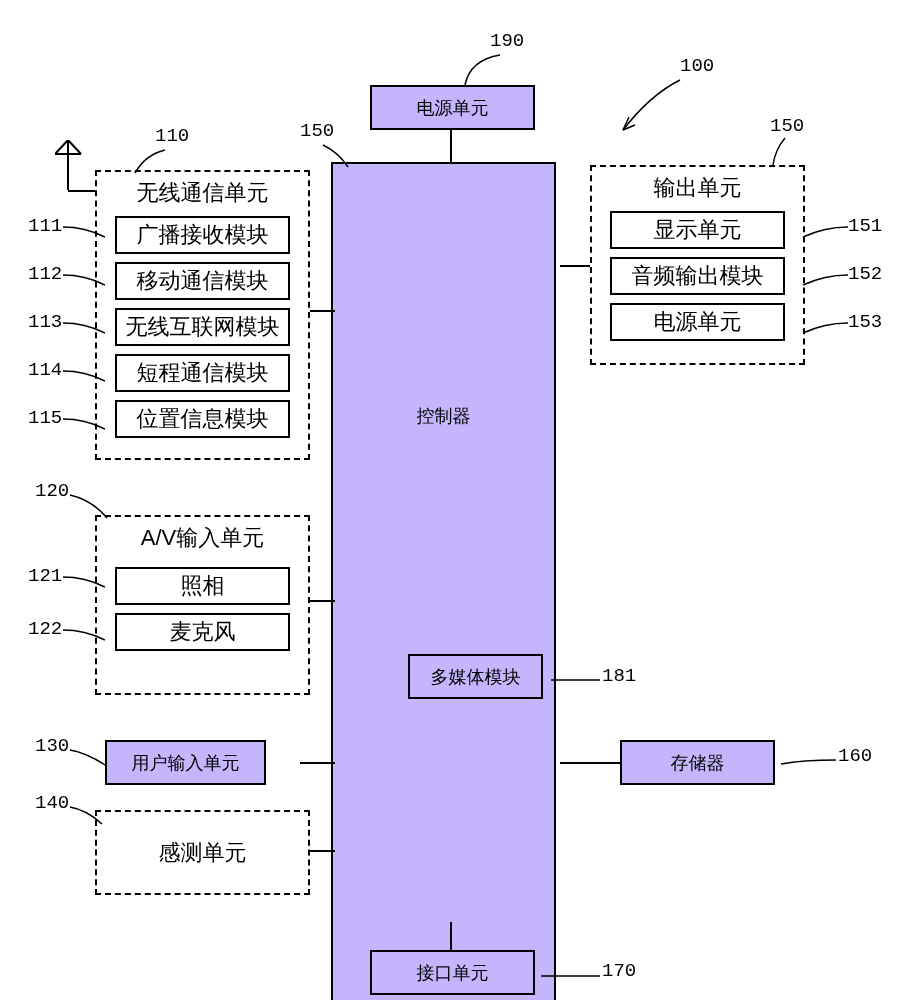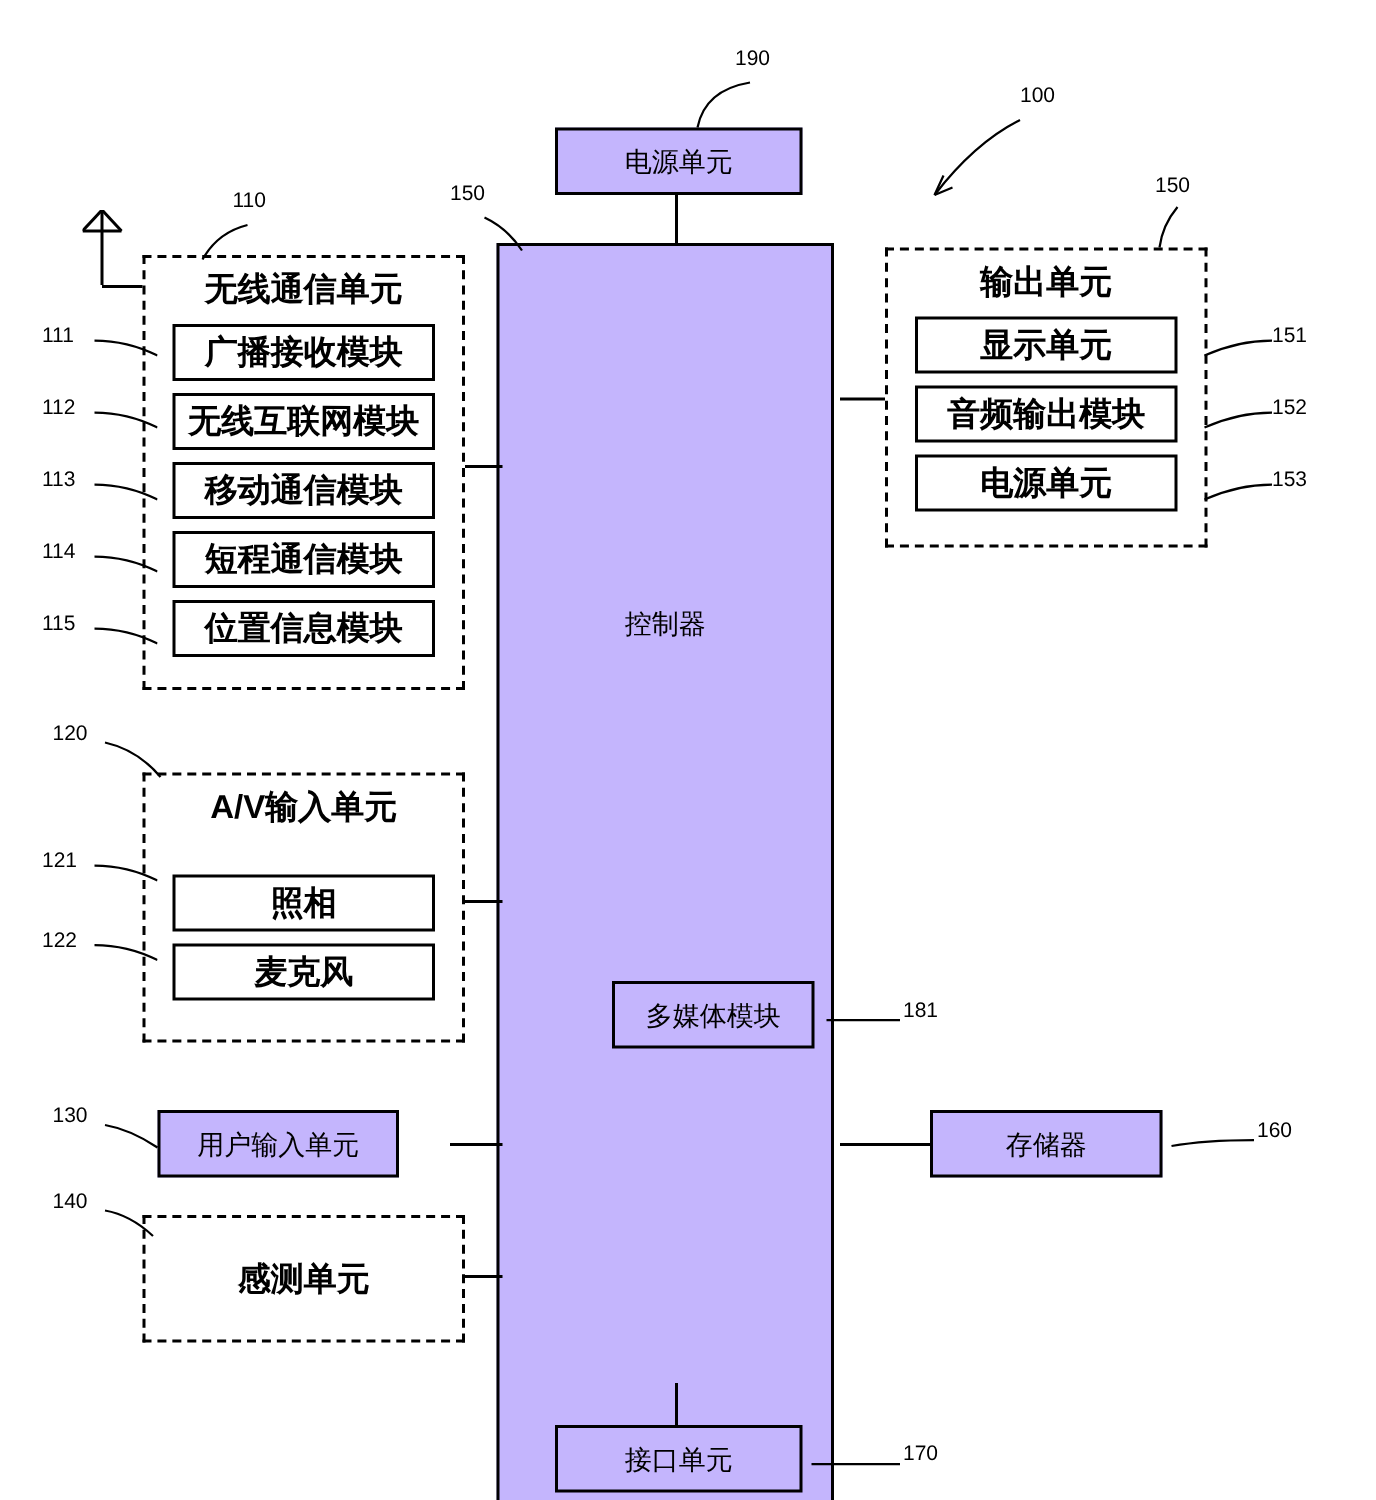--- a/index.html
+++ b/index.html
@@ -20,43 +20,42 @@
   align-items: center;
   justify-content: center;
   font-size: 18px;
   background: #c4b5fd;
   box-sizing: border-box;
 }
 .dashed-box {
   position: absolute;
   border: 2px dashed #000;
   box-sizing: border-box;
-  font-weight: bold;
 }
 .group-title {
   text-align: center;
   font-size: 22px;
   margin-top: 6px;
 }
 .sub-box {
   border: 2px solid #000;
   margin: 8px 18px;
   height: 38px;
   display: flex;
   align-items: center;
   justify-content: center;
   font-size: 22px;
   box-sizing: border-box;
   background: #fff;
   text-align: center;
 }
 .ref-label {
   position: absolute;
-  font-size: 14px;
-  font-family: Liberation Sans, sans-serif;
+  font-size: 19px;
+  font-family: Liberation Mono, monospace;
 }
 .line {
   position: absolute;
   background: #000;
 }
 .hline { height: 2px; }
 .vline { width: 2px; }
 </style>
 </head>
 <body>
@@ -80,36 +79,36 @@
       <span>多媒体模块</span>
     </div>
   </div>
 
   <div class="dashed-box" style="left:95px;top:170px;width:215px;height:290px">
     <div class="group-title">无线通信单元</div>
     <div class="sub-box">
         <span>广播接收模块</span>
       </div>
     <div class="sub-box">
+        <span>移动通信模块</span>
+      </div>
+    <div class="sub-box">
         <span>无线互联网模块</span>
-      </div>
-    <div class="sub-box">
-        <span>移动通信模块</span>
       </div>
     <div class="sub-box">
         <span>短程通信模块</span>
       </div>
     <div class="sub-box">
         <span>位置信息模块</span>
       </div>
   </div>
 
   <div class="dashed-box" style="left:95px;top:515px;width:215px;height:180px">
     <div class="group-title">A/V输入单元</div>
-    <div class="sub-box" style="margin-top:30px">
+    <div class="sub-box" style="margin-top:14px">
         <span>照相</span>
       </div>
     <div class="sub-box" style="">
         <span>麦克风</span>
       </div>
   </div>
 
   <div class="box" style="left:105px;top:740px;width:161px;height:45px">
     <span>用户输入单元</span>
   </div>

